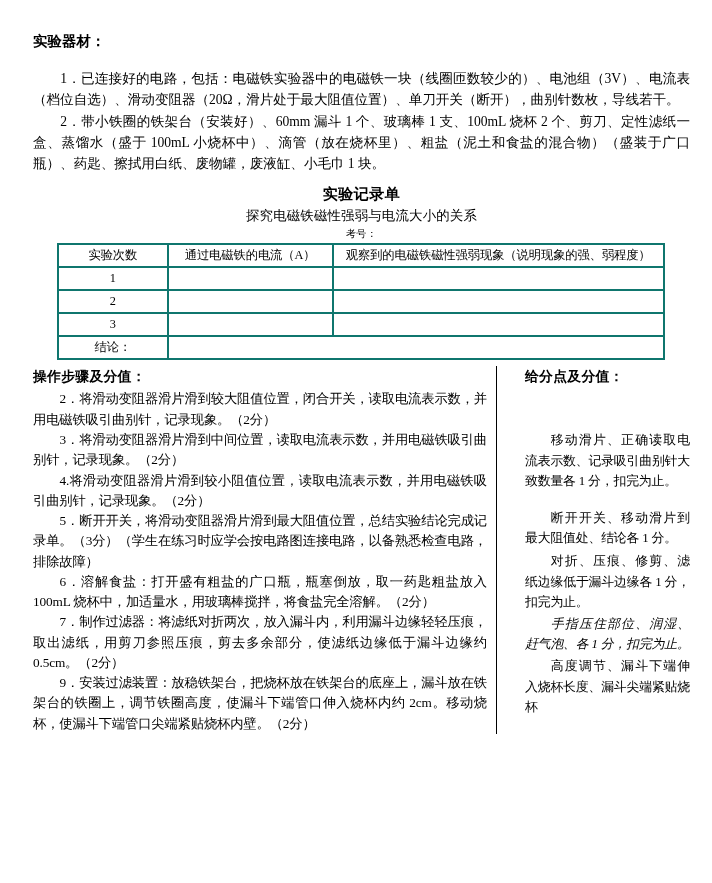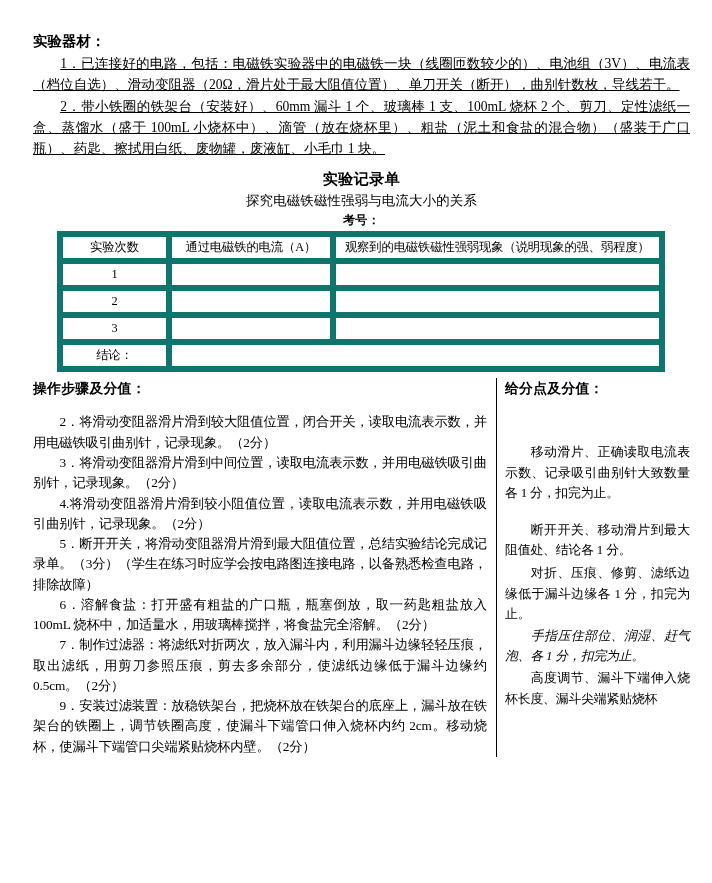--- a/index.html
+++ b/index.html
@@ -25,52 +25,52 @@
     letter-spacing:0.2px;
   }
   .para{
     font-size:13.6px;
     line-height:1.565;
     text-align:justify;
     text-justify:inter-ideograph;
     text-indent:2em;
     letter-spacing:-0.05px;
   }
-  .materials{margin-top:1px;text-decoration:underline;}
+  .materials{margin-top:16px;}
 
   
   .sheet-head{margin-top:9px;text-align:center;}
   .sheet-title{
     font-size:15px;
     font-weight:bold;
     line-height:1.5;
     letter-spacing:0.5px;
   }
   .sheet-sub{
     font-size:13.4px;
     line-height:1.45;
     letter-spacing:0.2px;
   }
   .sheet-exam{
-    font-size:12px;
-    font-weight:bold;
+    font-size:10px;
+    font-weight:normal;
     line-height:1.5;
     letter-spacing:0.3px;
     margin-top:1px;
   }
 
   
   .rec-wrap{padding:0 25px 0 24px;margin-top:2px;}
   table.rec{
     width:100%;
     border-collapse:collapse;
     table-layout:fixed;
   }
   table.rec td{
-    border:6px solid #0f766e;
+    border:2px solid #0f766e;
     font-size:12.3px;
     height:21px;
     padding:0 4px;
     letter-spacing:-0.1px;
   }
   .col-a{width:18.1%;text-align:center;}
   .col-b{width:27.2%;text-align:center;}
   .col-c{width:54.7%;text-align:center;margin-left:34px;}
   td.num{text-align:center;font-size:12.3px;}
   td.concl{text-align:center;height:23px;}
@@ -84,29 +84,29 @@
   }
   .col-left{
     width:463px;
     flex:0 0 463px;
     padding-right:9px;
     box-sizing:border-box;
   }
   .col-right{
     flex:1 1 auto;
     border-left:1px solid #000;
-    padding-left:8px;
+    padding-left:28px;
     box-sizing:border-box;
   }
   .col-head{
     font-size:13.8px;
     font-weight:bold;
     line-height:1.6;
     letter-spacing:0.3px;
-    margin-bottom:12px;
+    margin-bottom:1px;
   }
   .step{
     font-size:13.3px;
     line-height:1.525;
     text-align:justify;
     text-justify:inter-ideograph;
     text-indent:2em;
     letter-spacing:-0.15px;
   }
   .rp{

